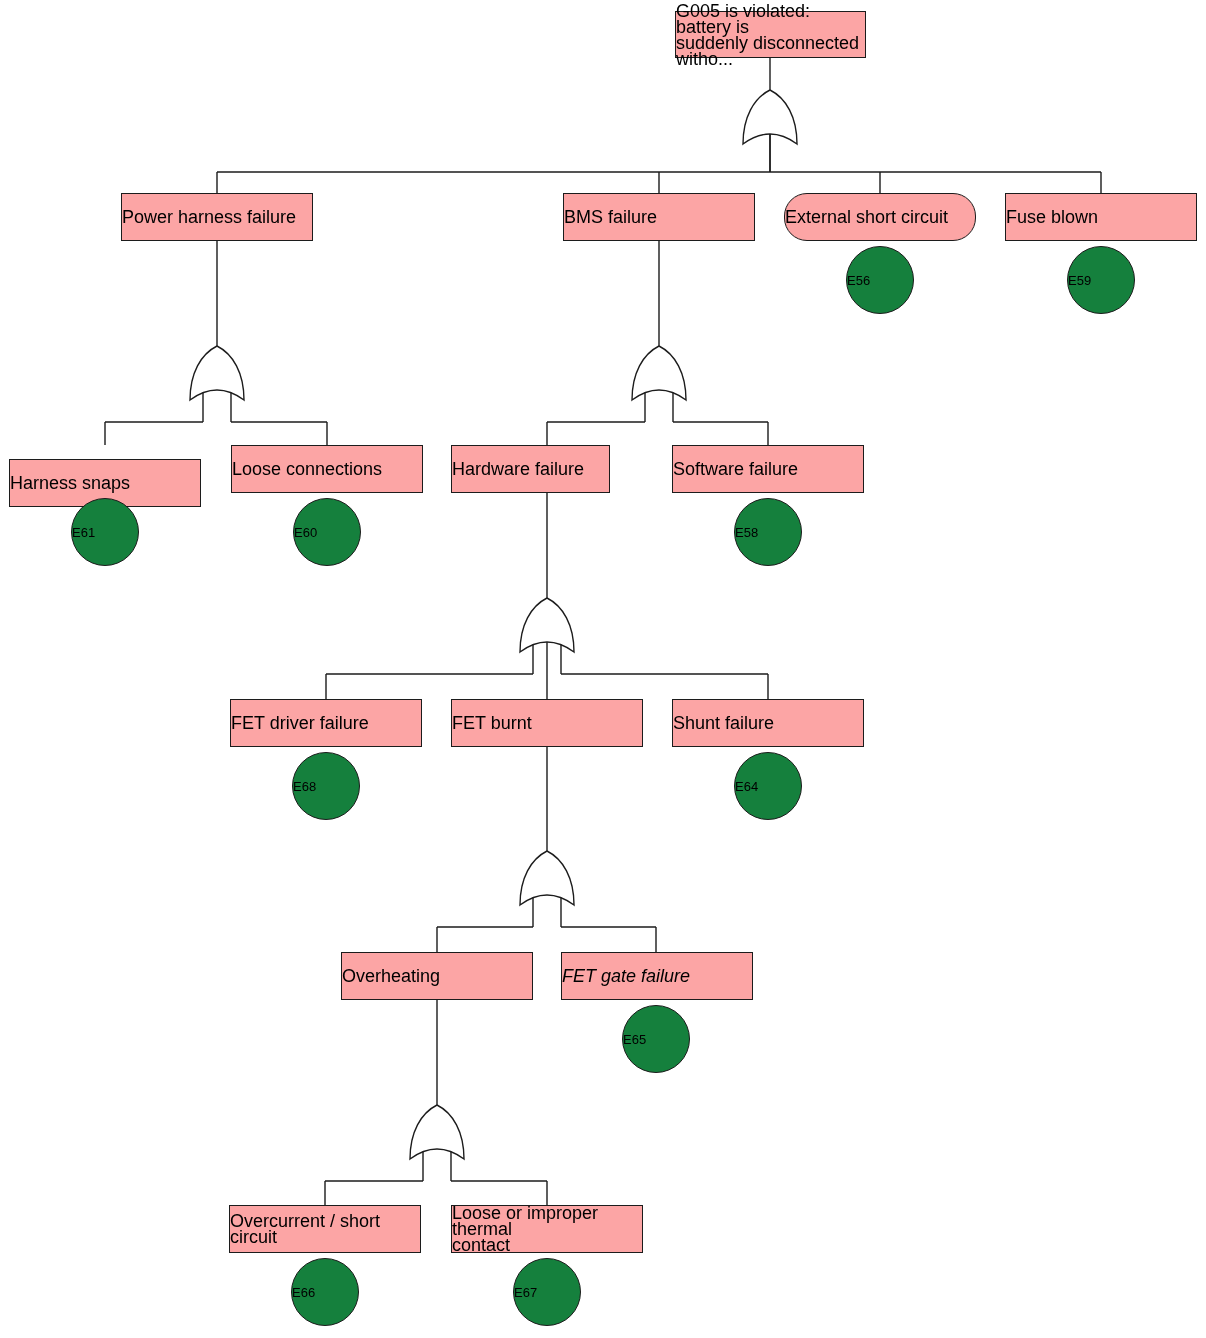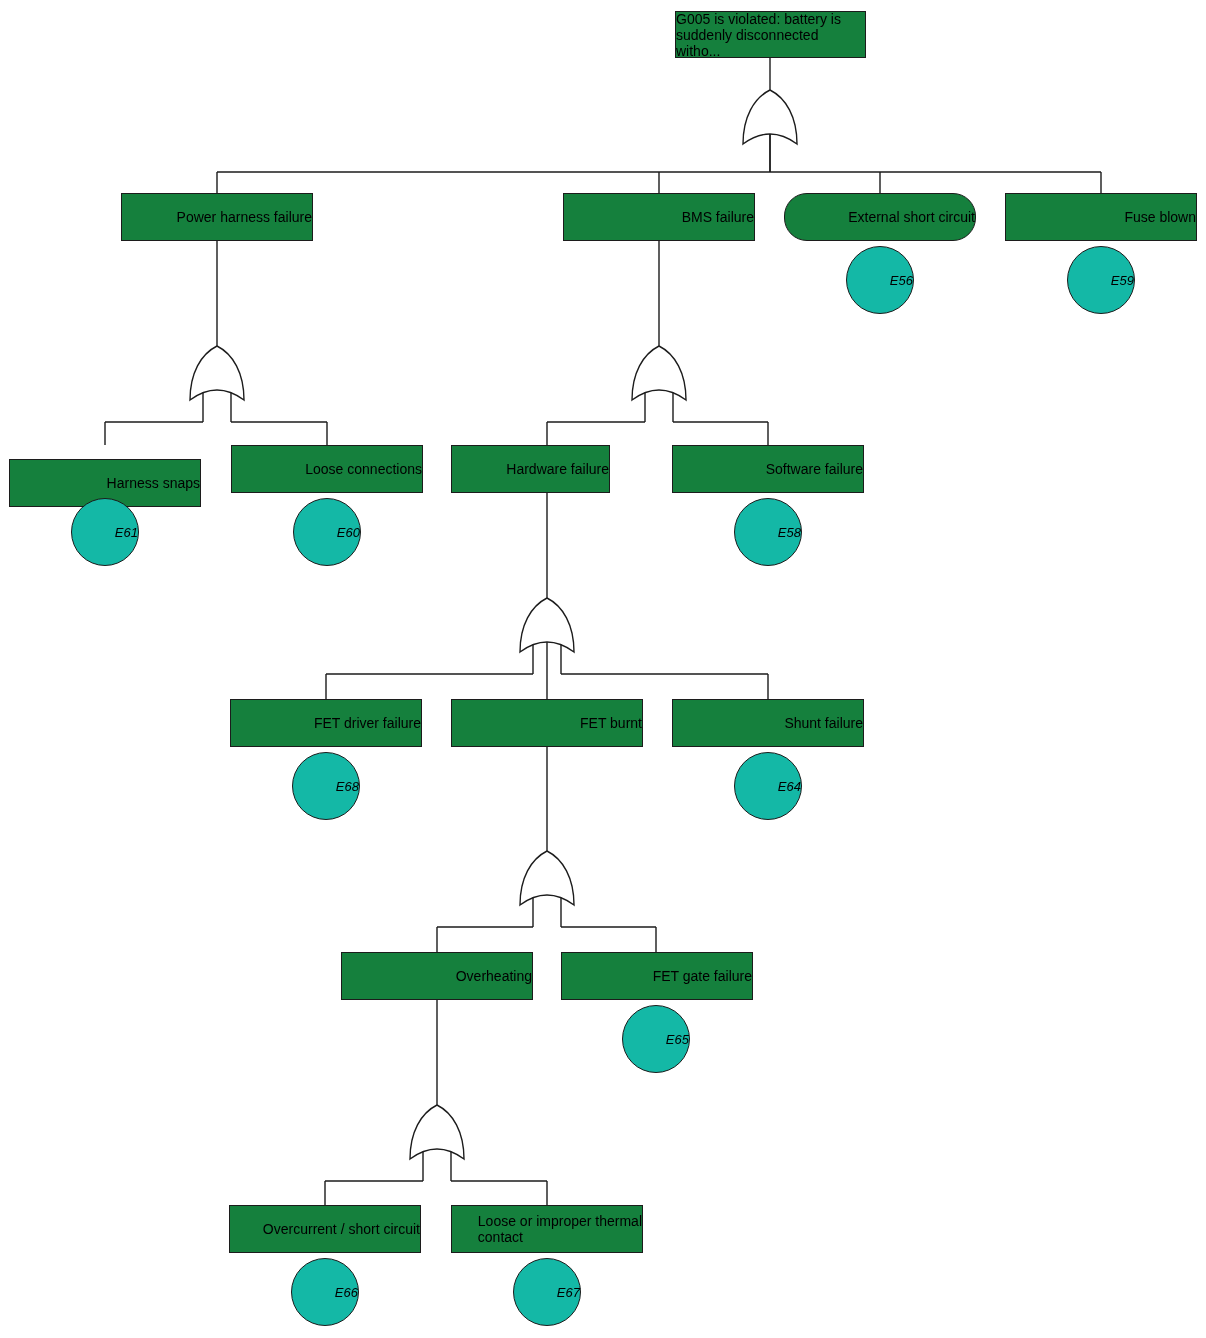--- a/index.html
+++ b/index.html
@@ -4,30 +4,30 @@
 <style>
   html,body { margin:0; padding:0; background:#fff; }
   .canvas {
     position:relative; width:1206px; height:1338px; background:#ffffff;
     font-family:"Liberation Sans", sans-serif; color:#000;
   }
   .wires { position:absolute; left:0; top:0; width:1206px; height:1338px; }
   .wires path { stroke:#1c1c1c; stroke-width:1.4; fill:none; }
   .wires path.dome { fill:#ffffff; }
   .node {
-    position:absolute; box-sizing:border-box; background:#15803d;
+    position:absolute; box-sizing:border-box; background:#fca5a5;
     border:1.6px solid #1c1c1c;
-    display:flex; align-items:center; justify-content:flex-end;
-    font-size:14px; line-height:16px;
+    display:flex; align-items:center; justify-content:flex-start;
+    font-size:18px; line-height:16px;
   }
   .node .lbl { white-space:pre-line; text-align:left; }
   .event {
     position:absolute; box-sizing:border-box; width:68px; height:68px;
-    background:#14b8a6; border:1.5px solid #1c1c1c; border-radius:50%;
-    display:flex; align-items:center; justify-content:flex-end; font-size:13px;font-style:italic;
+    background:#15803d; border:1.5px solid #1c1c1c; border-radius:50%;
+    display:flex; align-items:center; justify-content:flex-start; font-size:13px;
   }
 </style>
 </head>
 <body>
 
 <div class="canvas">
 
   <svg class="wires" viewBox="0 0 1206 1338" xmlns="http://www.w3.org/2000/svg">
 
     <path d="M770 58 V90"></path>
@@ -96,31 +96,31 @@
   <div class="node" style="left:451px; top:445px; width:159px; height:48px;">
     <span class="lbl">Hardware failure</span>
   </div>
   <div class="node" style="left:672px; top:445px; width:192px; height:48px;">
     <span class="lbl">Software failure</span>
   </div>
 
   <div class="node" style="left:230px; top:699px; width:192px; height:48px;">
     <span class="lbl">FET driver failure</span>
   </div>
-  <div class="node" style="left:451px; top:699px; width:192px; height:48px;padding-left:16px;">
+  <div class="node" style="left:451px; top:699px; width:192px; height:48px;">
     <span class="lbl">FET burnt</span>
   </div>
   <div class="node" style="left:672px; top:699px; width:192px; height:48px;">
     <span class="lbl">Shunt failure</span>
   </div>
 
   <div class="node" style="left:341px; top:952px; width:192px; height:48px;">
     <span class="lbl">Overheating</span>
   </div>
-  <div class="node" style="left:561px; top:952px; width:192px; height:48px;">
+  <div class="node" style="left:561px; top:952px; width:192px; height:48px;font-style:italic;">
     <span class="lbl">FET gate failure</span>
   </div>
 
   <div class="node" style="left:229px; top:1205px; width:192px; height:48px;">
     <span class="lbl">Overcurrent / short circuit</span>
   </div>
   <div class="node" style="left:451px; top:1205px; width:192px; height:48px;">
     <span class="lbl">Loose or improper thermal
 contact</span>
   </div>

